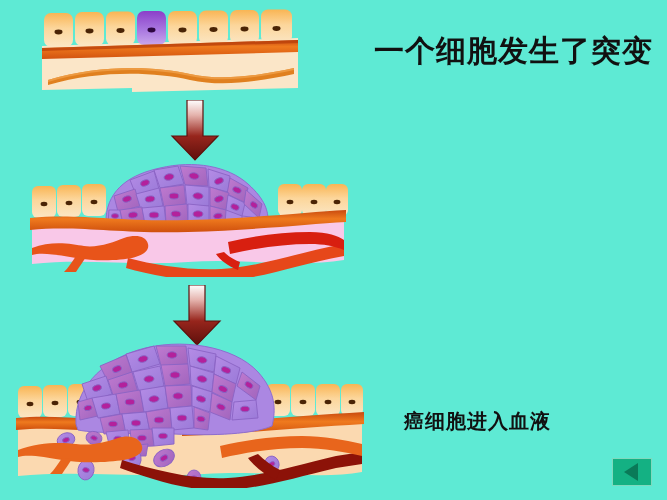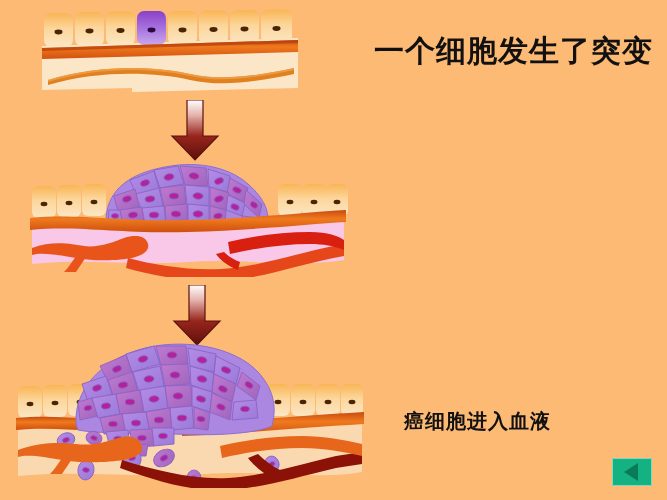--- a/index.html
+++ b/index.html
@@ -13,21 +13,21 @@
     height: 500px;
     position: relative;
     overflow: hidden;
     font-family: "DejaVu Sans", "Liberation Sans", sans-serif;
   }
   #slide {
     position: absolute;
     left: 0; top: 0;
     width: 667px;
     height: 500px;
-    background: #fdba74;
+    background: #5eead4;
   }
   .panel {
     position: absolute;
   }
   .panel svg { display: block; }
   .arrow-wrap { position: absolute; }
   .arrow-wrap svg { display: block; }
 
   .caption {
     position: absolute;

